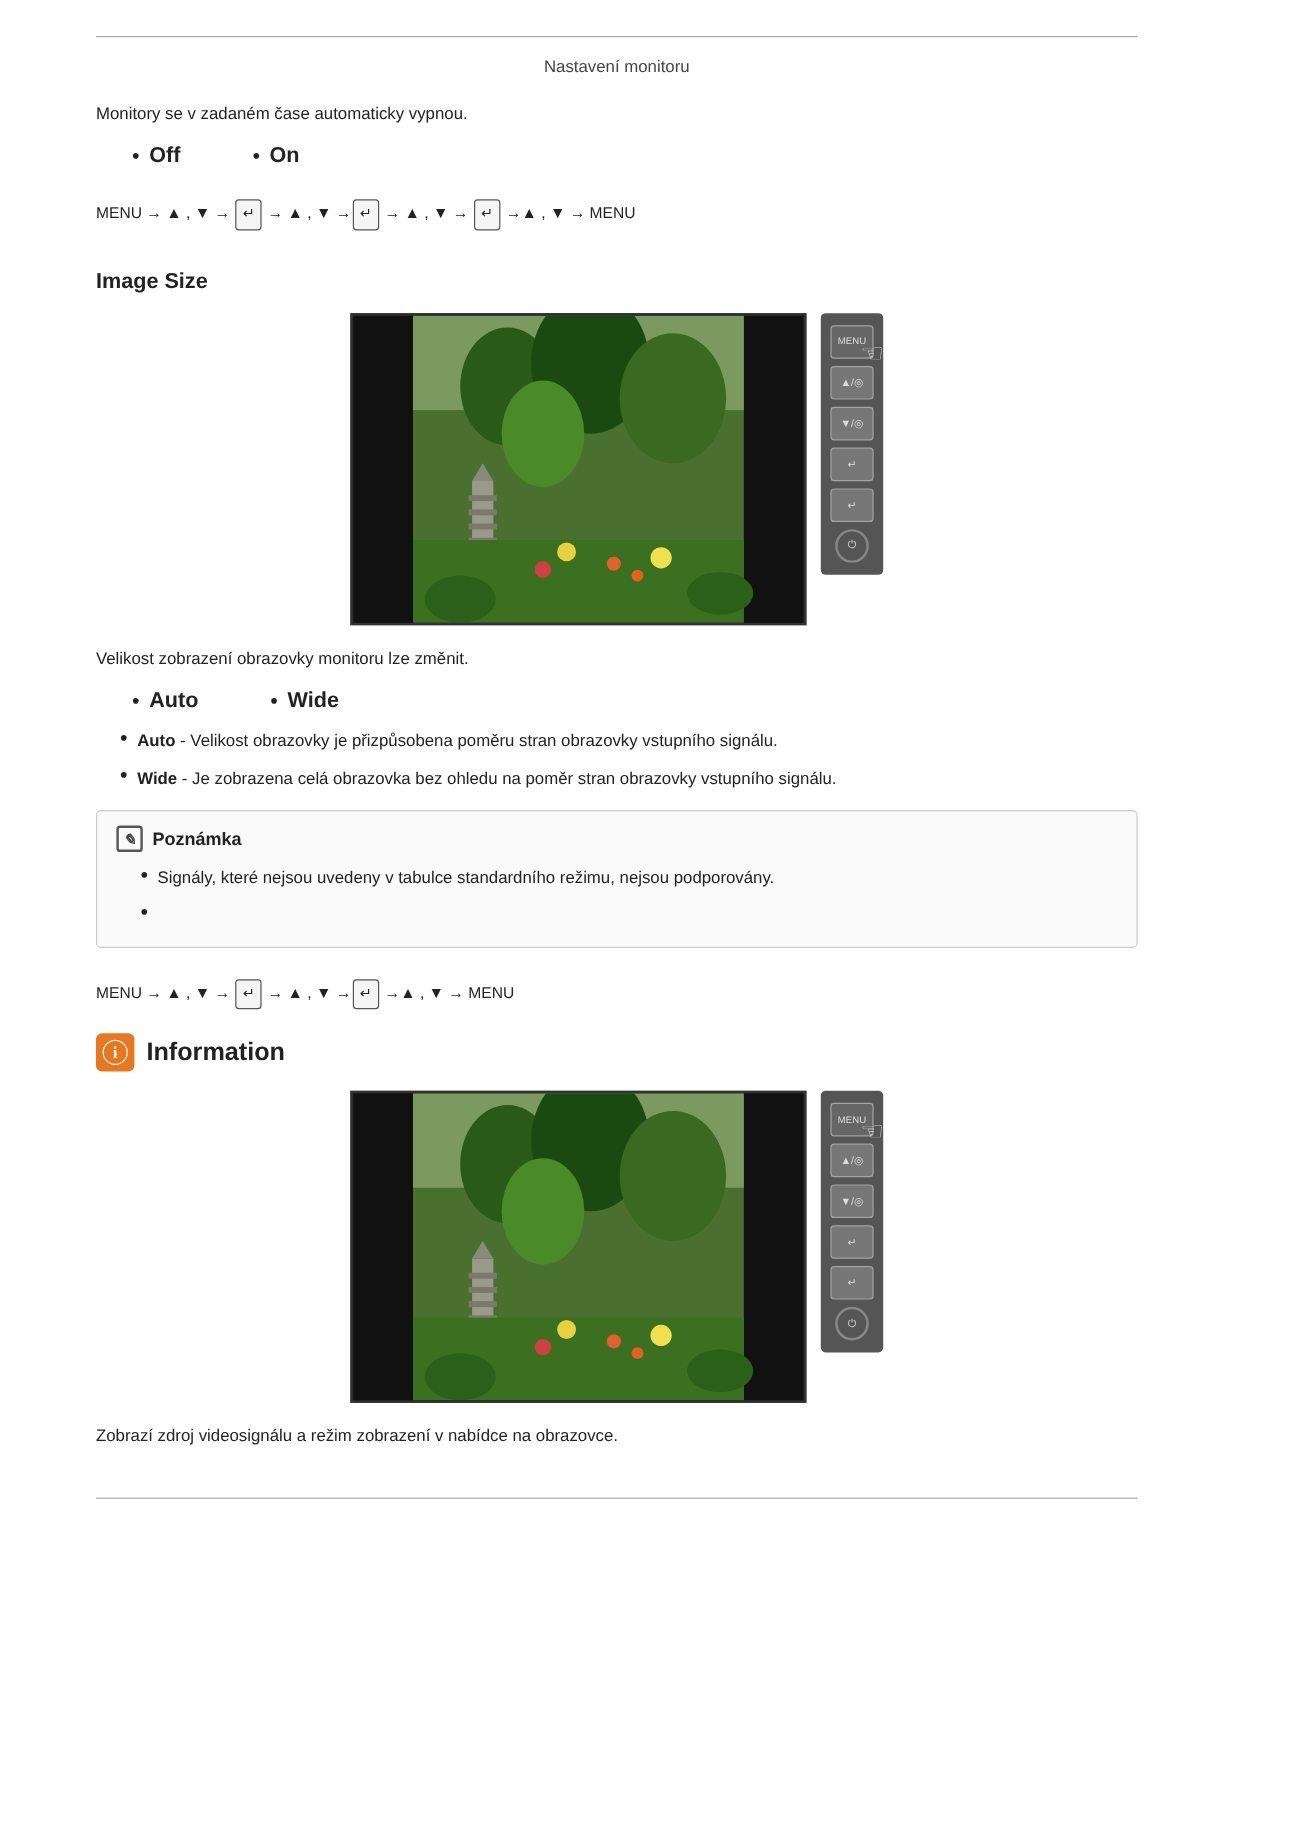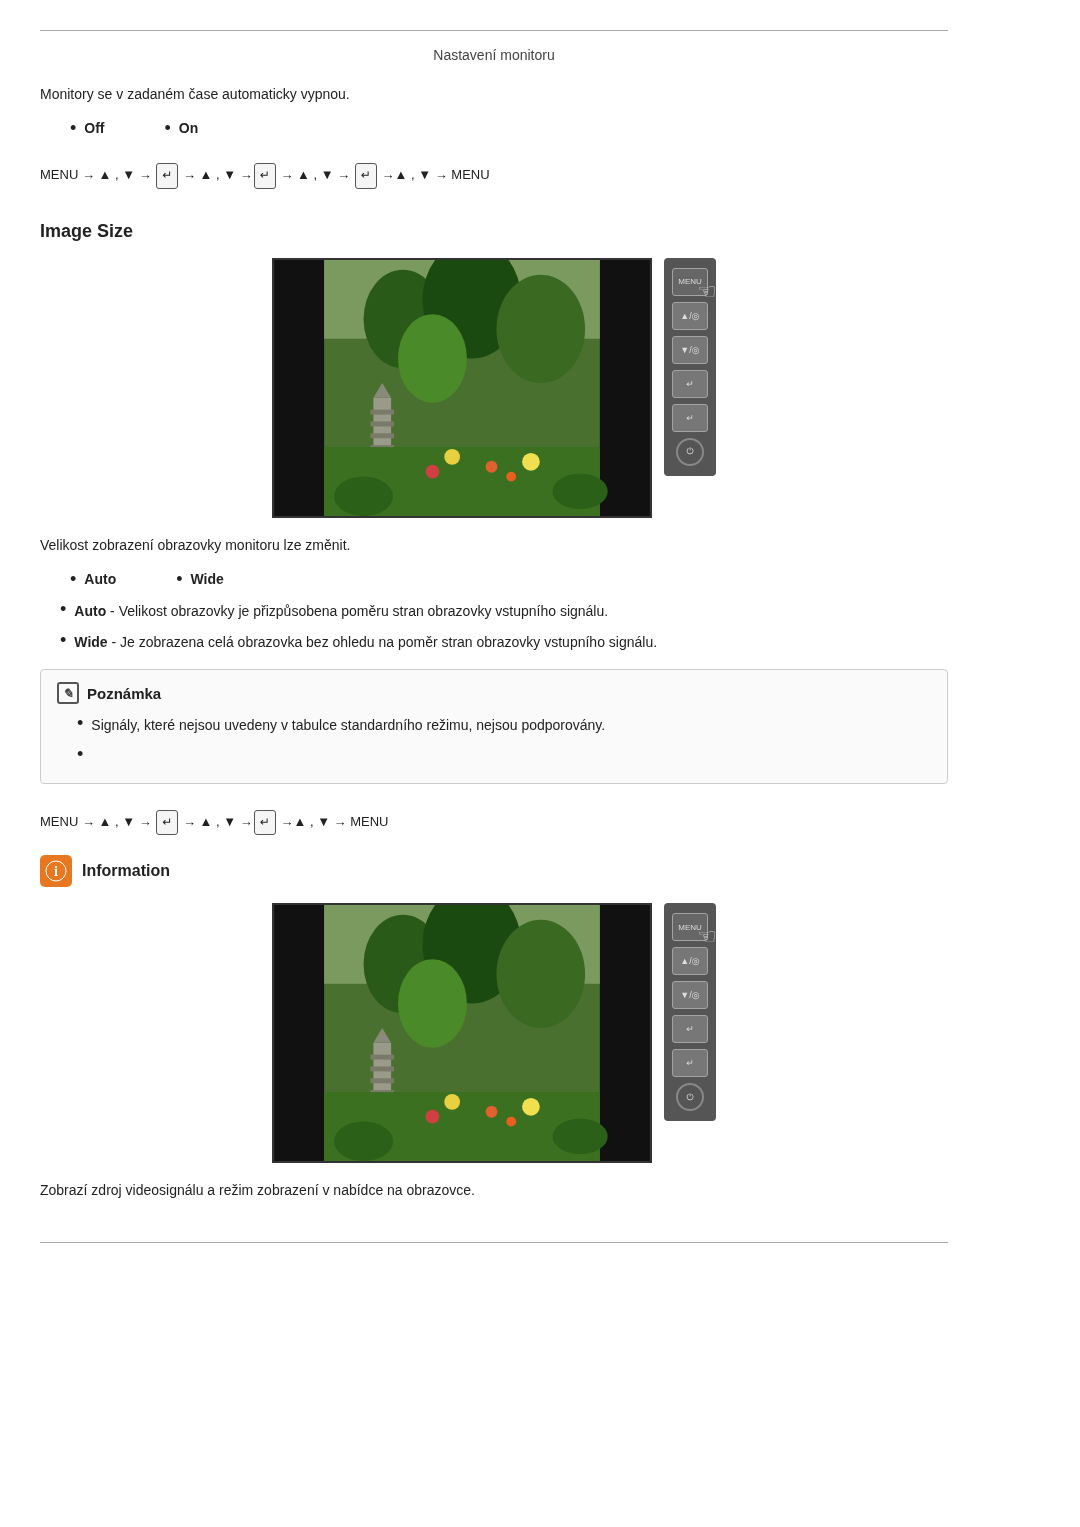--- a/index.html
+++ b/index.html
@@ -8,21 +8,21 @@
       font-size: 14px;
       color: #222;
       background: #fff;
       width: 1080px;
       min-height: 1527px;
       padding: 0;
     }
 
     .page-container {
       width: 1028px;
-      padding: 30px 80px 60px 40px;
+      padding: 30px 80px 60px 80px;
     }
 
     .top-rule {
       border: none;
       border-top: 1px solid #aaa;
       margin-bottom: 16px;
     }
 
     .page-title {
       text-align: center;
@@ -49,21 +49,21 @@
       gap: 8px;
     }
 
     .bullet-dot {
       font-size: 18px;
       line-height: 1;
     }
 
     .bullet-label {
       font-weight: bold;
-      font-size: 14px;
+      font-size: 18px;
     }
 
     .menu-path {
       margin: 26px 0 16px 0;
       font-size: 13px;
       line-height: 1.8;
     }
 
     .menu-path .enter-key {
       display: inline-block;
@@ -212,21 +212,21 @@
       border-radius: 5px;
       display: flex;
       align-items: center;
       justify-content: center;
       color: white;
       font-size: 16px;
       font-weight: bold;
     }
 
     .info-heading-text {
-      font-size: 16px;
+      font-size: 21px;
       font-weight: bold;
     }
 
     .bottom-rule {
       border: none;
       border-top: 1px solid #aaa;
       margin-top: 40px;
     }
   </style>
 </head>

